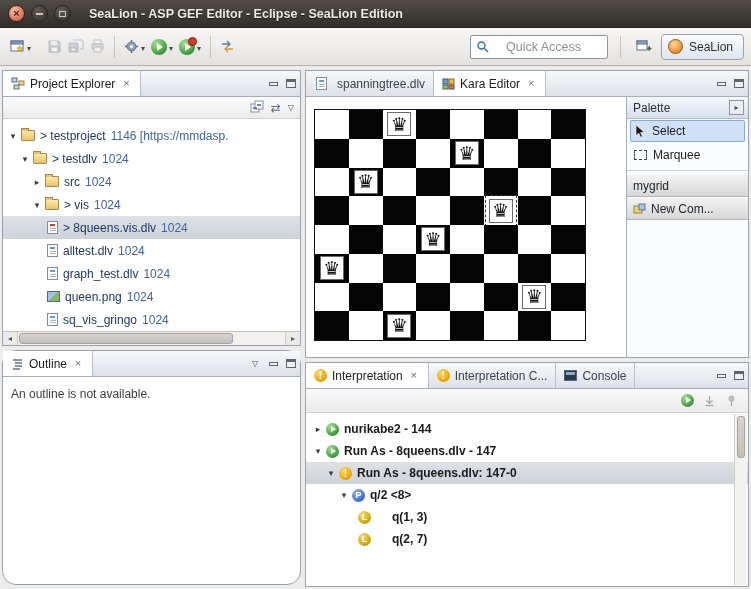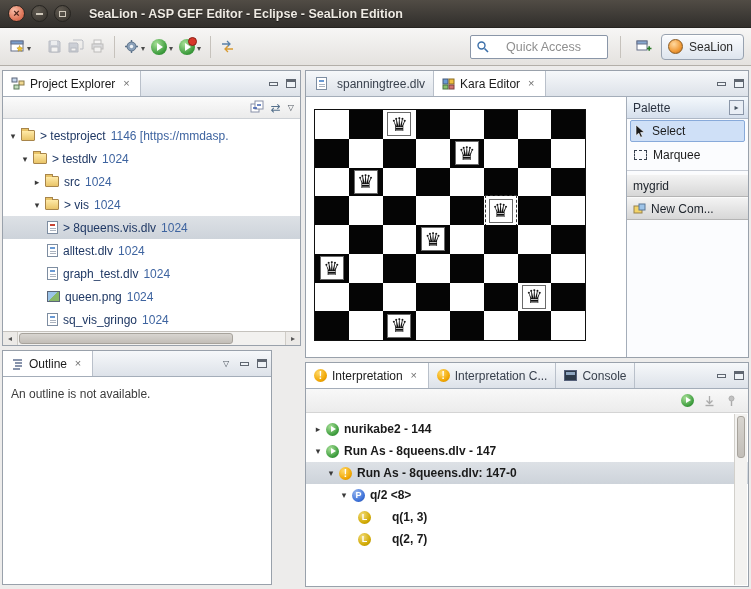--- a/index.html
+++ b/index.html
@@ -55,21 +55,21 @@
   .persp-btn { display:flex; align-items:center; gap:6px; height:26px; padding:0 10px 0 6px;
     border:1px solid #98a2b0; border-radius:4px; color:#2c2c2c;
     background:linear-gradient(#fbfcfe,#dee5ee); box-shadow:inset 0 1px 0 #fff; }
   .i-lion { width:15px; height:15px; border-radius:50%; flex:none;
     background:radial-gradient(circle at 38% 32%,#ffd9a0,#f09a38 60%,#b86a18); border:1px solid #8a5a20; }
 
   
   .main { position:relative; flex:1; }
   .panel { position:absolute; background:#fff; border:1px solid #99a1ab; display:flex; flex-direction:column; }
   #project-explorer { left:2px;  top:4px;   width:299px; height:276px; }
-  #outline          { left:2px;  top:284px; width:270px; height:235px; }
+  #outline          { left:2px;  top:284px; width:299px; height:235px;border-radius:14px; }
   #editor-area      { left:305px; top:4px;  width:444px; height:288px; }
   #bottom-panel     { left:305px; top:296px; width:444px; height:225px; }
 
   
   .tabstrip { height:26px; flex:none; display:flex; align-items:stretch;
     background:linear-gradient(#f6f8fa,#dde2e9); border-bottom:1px solid #a4adb9; }
   .tab { display:flex; align-items:center; gap:5px; padding:0 8px; border-right:1px solid #b9c0ca;
     color:#39414d; white-space:nowrap; }
   .tab.active { background:#fff; color:#1c1c1c; }
   .x-close { width:12px; text-align:center; color:#707070; font-size:11px; line-height:1; }

